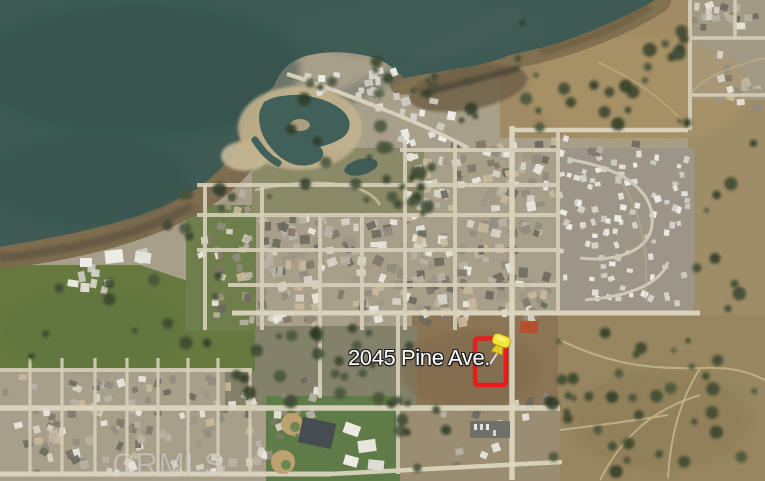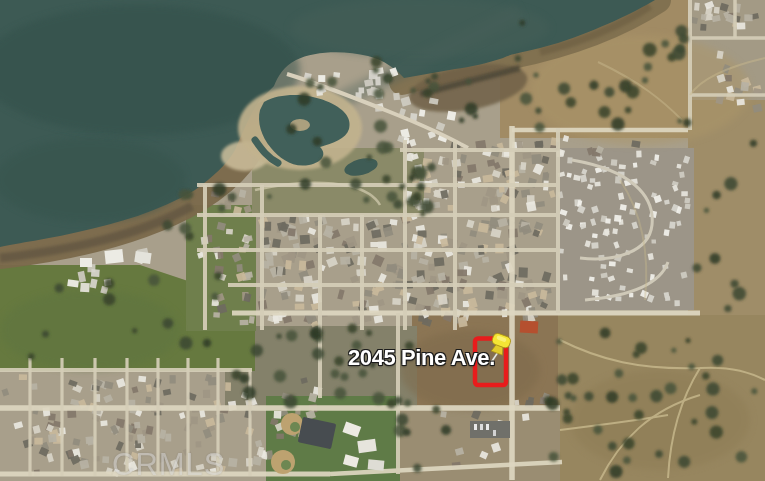--- a/index.html
+++ b/index.html
@@ -6,21 +6,20 @@
   .stage{
     position:relative;width:765px;height:481px;overflow:hidden;
     background:#a89f8b;font-family:"Liberation Sans",sans-serif;
   }
   .stage svg{position:absolute;left:0;top:0;}
   .address-label{
     position:absolute;left:348px;top:346px;width:160px;
     font-size:22px;line-height:24px;letter-spacing:-0.4px;
     color:#ffffff;white-space:nowrap;
     text-shadow:-1px -1px 0 #1c1c1c,1px -1px 0 #1c1c1c,-1px 1px 0 #1c1c1c,1px 1px 0 #1c1c1c,0 2px 2px rgba(0,0,0,.35);
-    font-weight:bold;
   }
   .watermark{
     position:absolute;left:112px;top:447px;
     font-size:31px;letter-spacing:1px;color:#d6d6d6;opacity:.52;
     text-shadow:0 0 2px rgba(60,60,60,.4);
   }
 </style>
 </head>
 <body>
 

